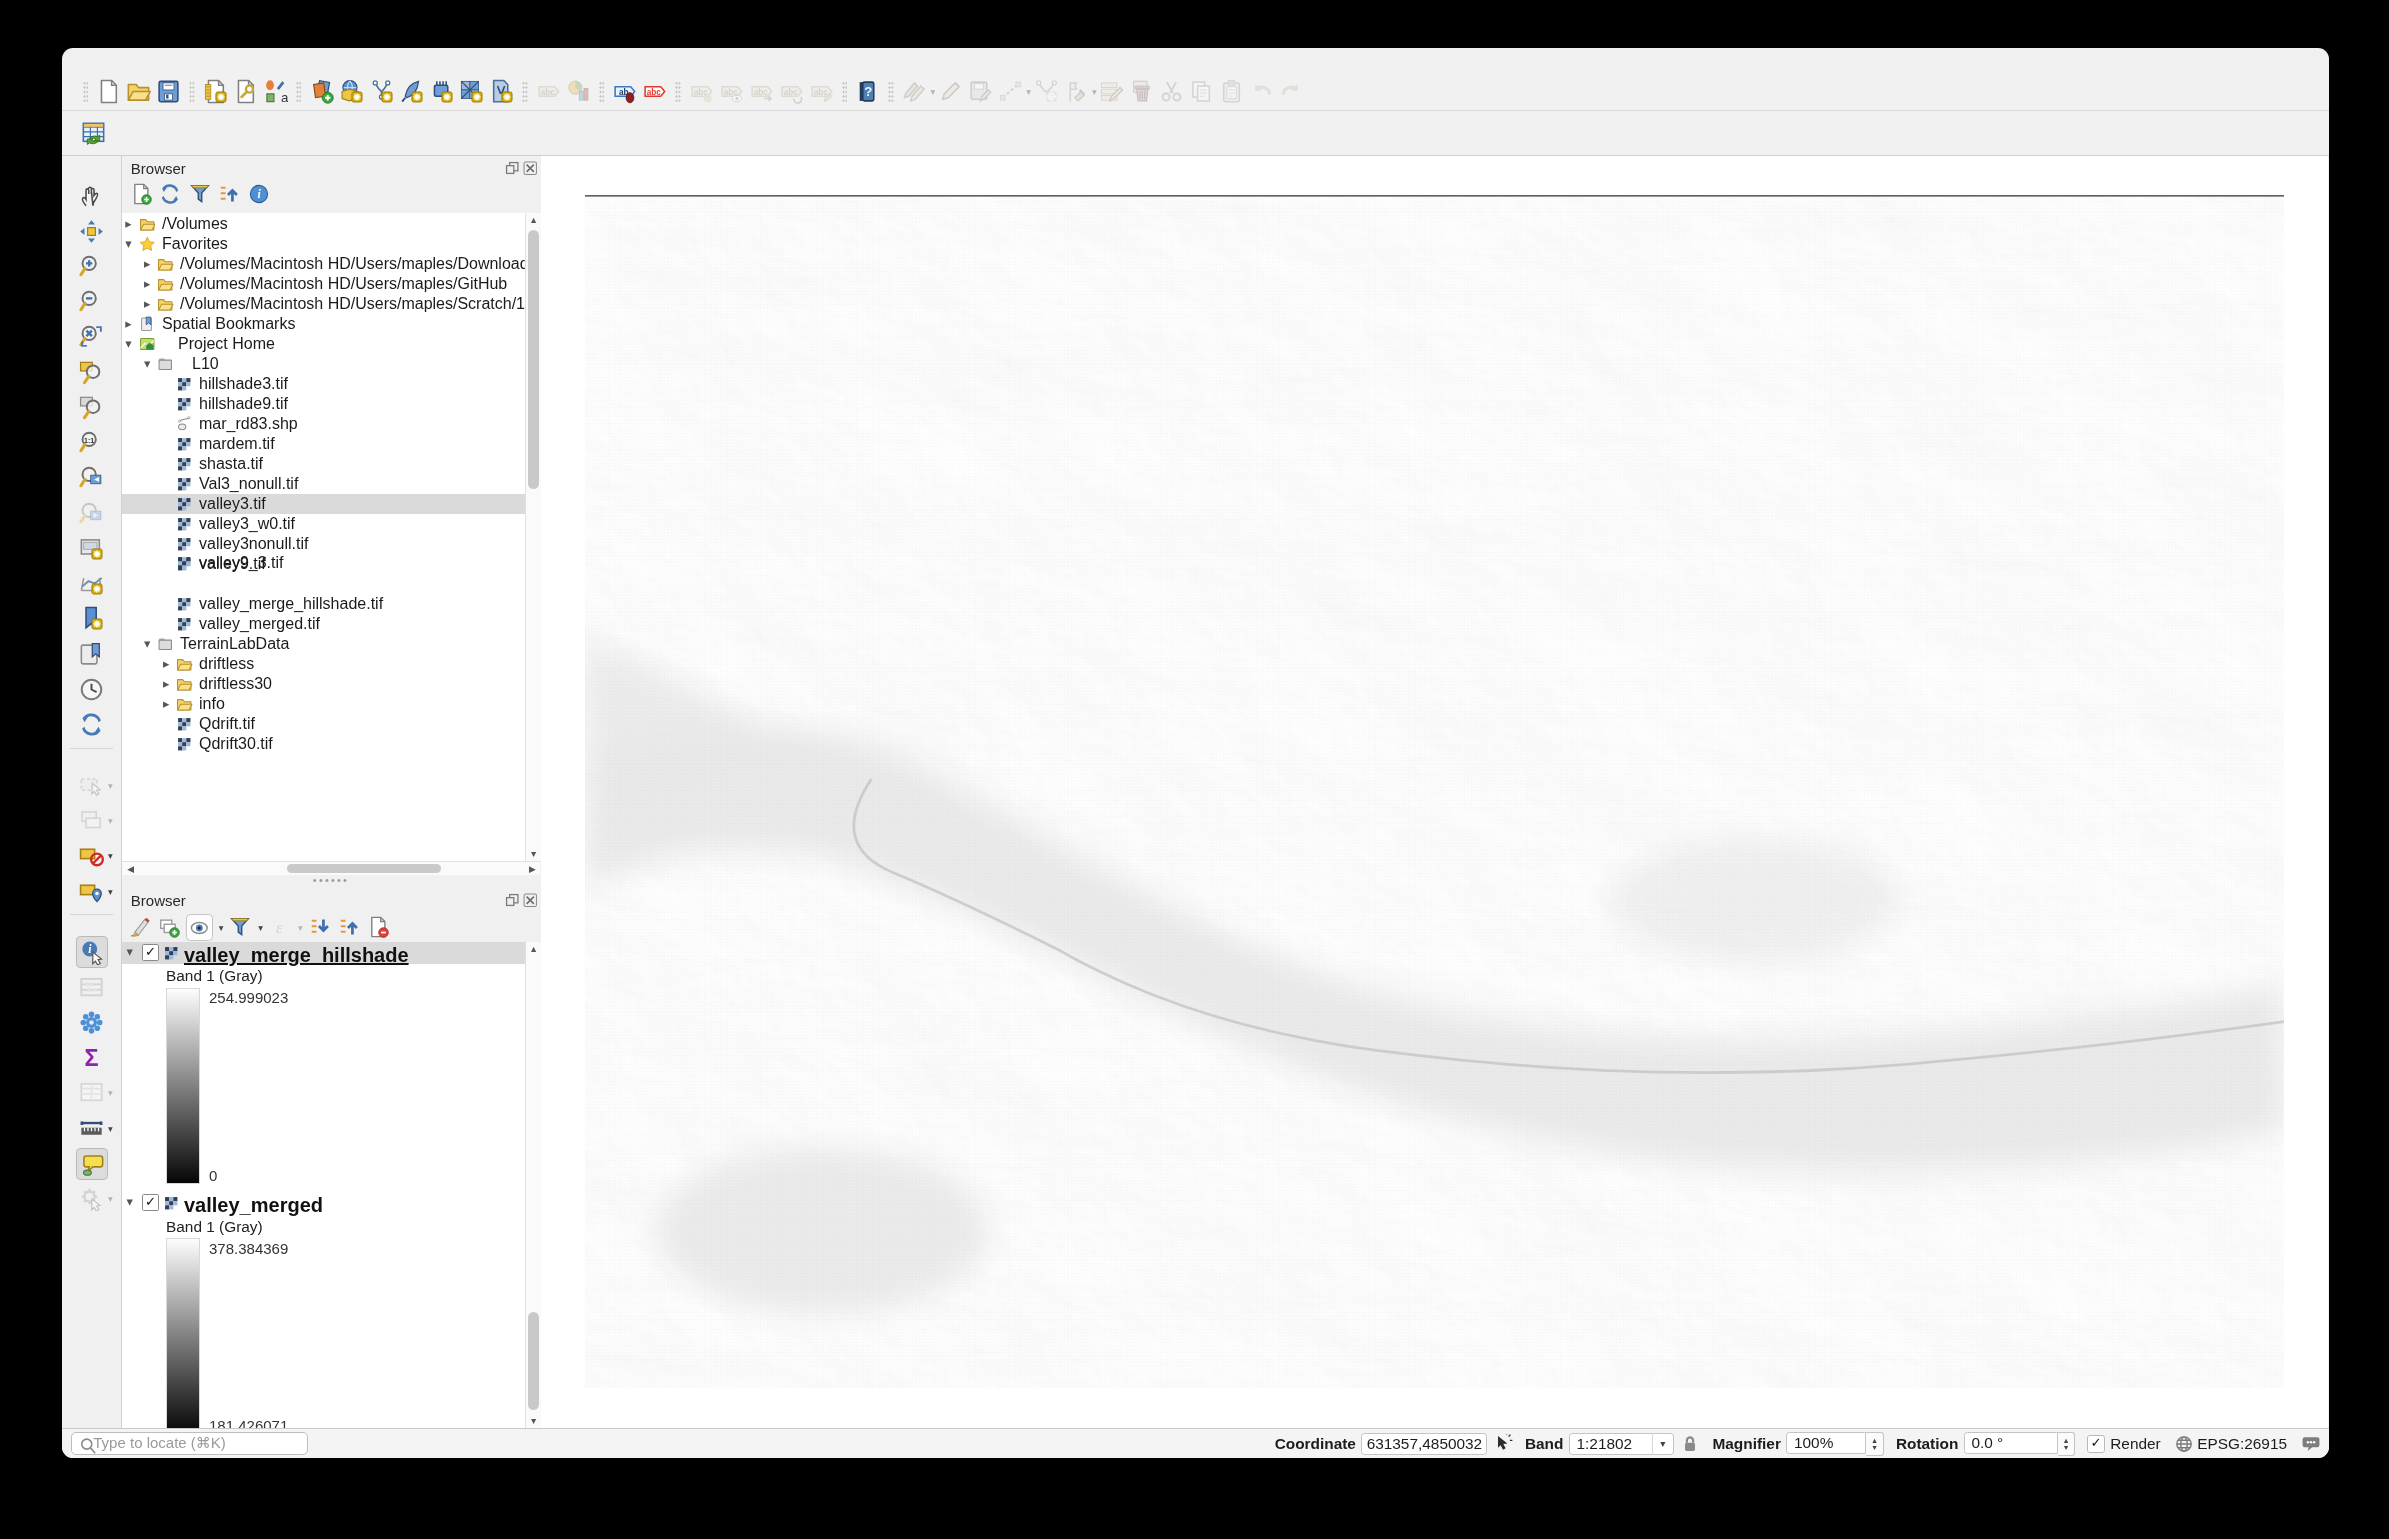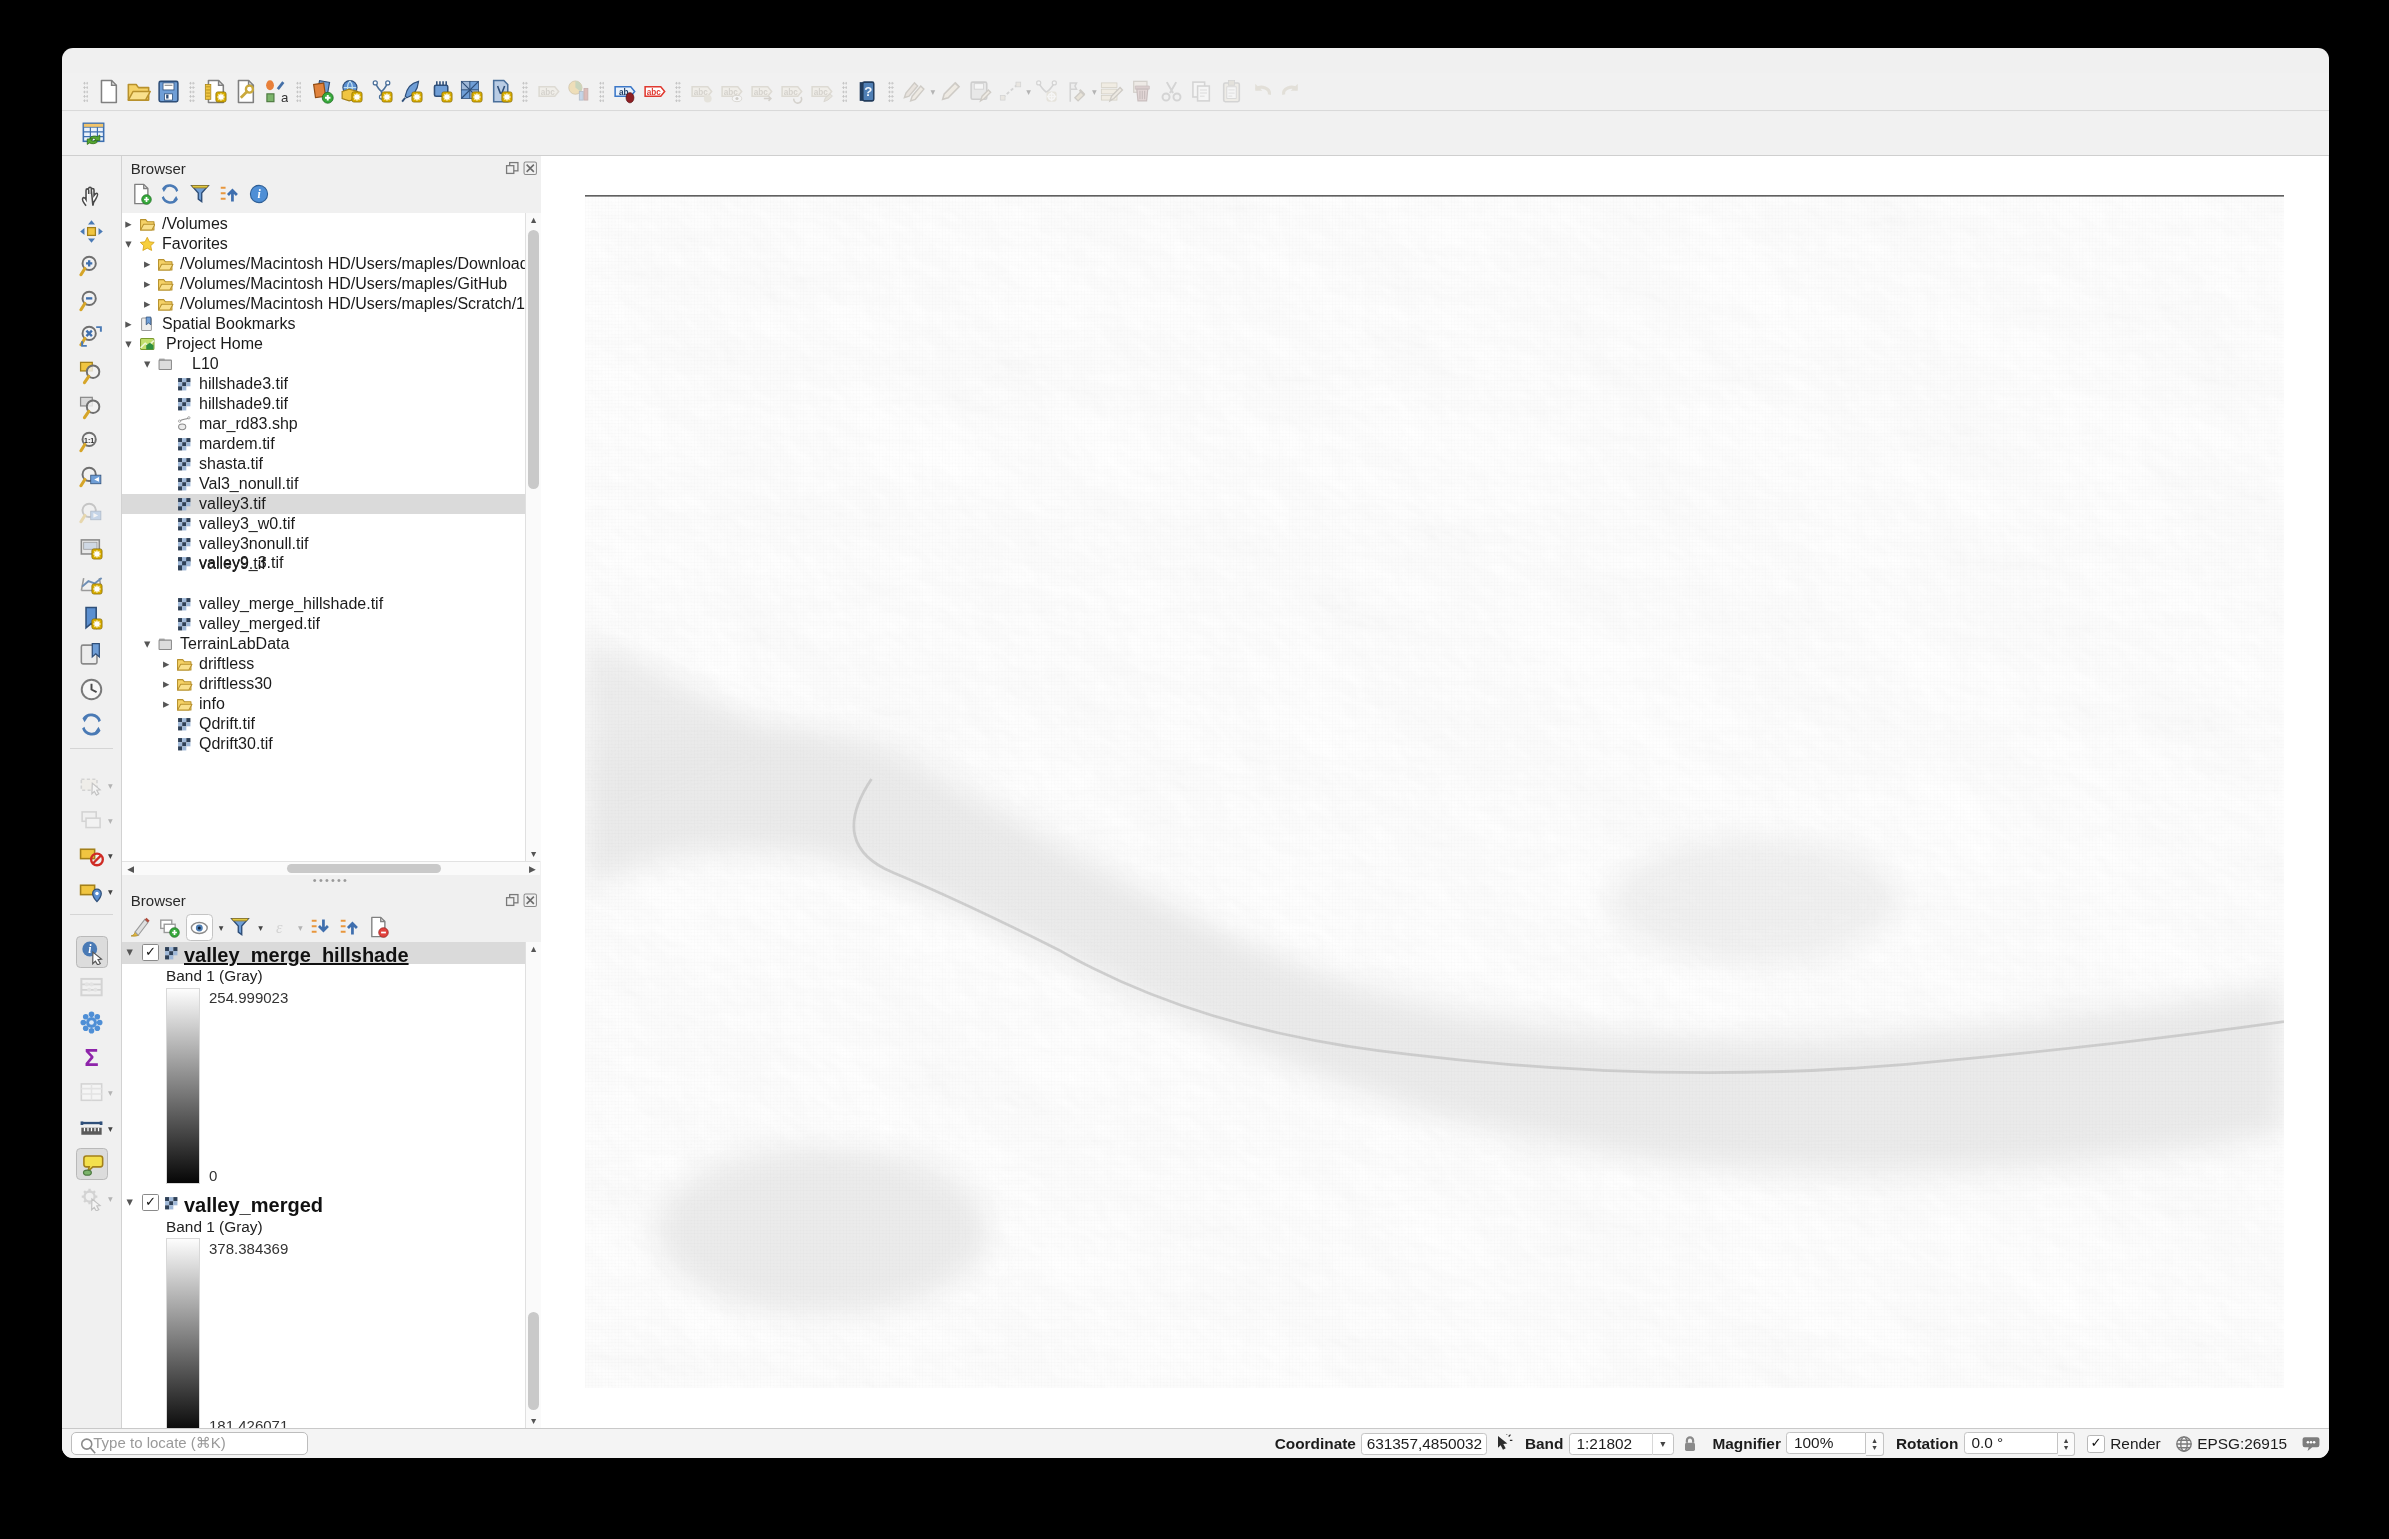--- a/index.html
+++ b/index.html
@@ -837,21 +837,21 @@
               </svg></span>
             <span class="tlabel" style="left: 40px;">Spatial Bookmarks</span>
           </div>
           <div class="trow" style="top: 121px;">
             <span class="arr" style="left: 3.3px;">▾</span>
             <span class="ticon" style="left: 16.5px;"><svg viewBox="0 0 32 32" xmlns="http://www.w3.org/2000/svg">
                 <rect x="3" y="5" width="26" height="21" rx="2" fill="#c2df6d" stroke="#7a9a2e" stroke-width="2"></rect>
                 <path d="M3 23l9-9 6 5 11-10" stroke="#eef6d4" stroke-width="3" fill="none"></path>
                 <path d="M21 13l7 5v8H14v-8z" fill="#2f8f3f"></path>
               </svg></span>
-            <span class="tlabel" style="left: 44px;">Project Home</span>
+            <span class="tlabel" style="left: 56px;">Project Home</span>
           </div>
           <div class="trow" style="top: 141px;">
             <span class="arr" style="left: 22px;">▾</span>
             <span class="ticon" style="left: 35px;"><svg viewBox="0 0 32 32" xmlns="http://www.w3.org/2000/svg">
                 <rect x="4" y="5" width="11" height="5" rx="1" fill="#b5b5b5"></rect>
                 <rect x="4" y="8" width="24" height="18" rx="1" fill="#dcdcdc" stroke="#8a8a8a" stroke-width="2"></rect>
               </svg></span>
             <span class="tlabel" style="left: 58px; margin-left: 12px;">L10</span>
           </div>
           <div class="trow" style="top: 161px;">

